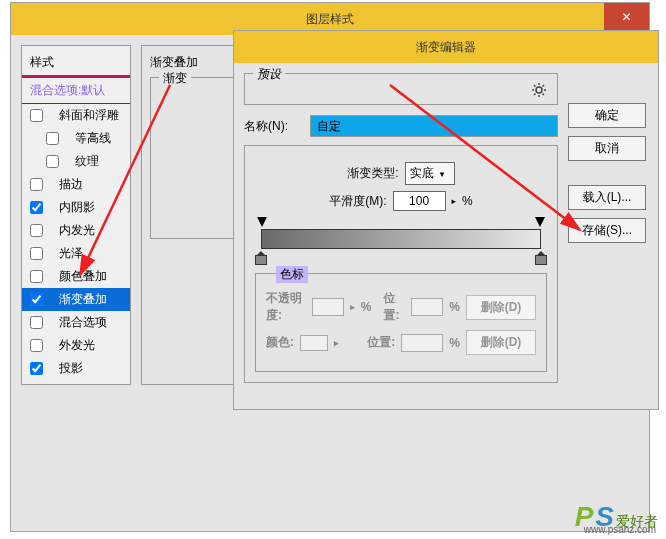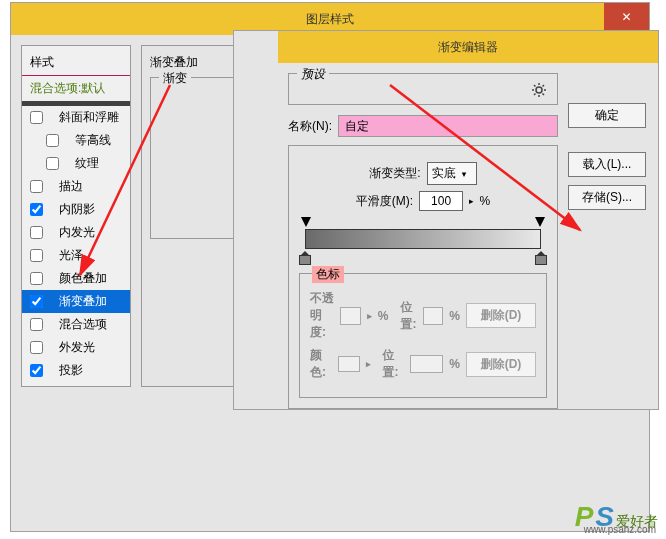--- a/index.html
+++ b/index.html
@@ -4,56 +4,56 @@
   <style>
     * { box-sizing: border-box; margin: 0; padding: 0; font-family: "Microsoft YaHei", "SimSun", sans-serif; font-size: 12px; }
     body { background: #fff; width: 666px; height: 539px; position: relative; overflow: hidden; }
     .window { position: absolute; background: #e5e5e5; border: 1px solid #a0a0a0; }
     .titlebar { background: #f0c430; height: 32px; display: flex; align-items: center; justify-content: center; position: relative; }
     .titlebar-text { color: #333; font-size: 12px; }
     .close-btn { position: absolute; right: 0; top: 0; width: 45px; height: 28px; background: #c74632; color: #fff; display: flex; align-items: center; justify-content: center; font-size: 14px; cursor: pointer; }
     .win1 { left: 10px; top: 2px; width: 640px; height: 530px; }
     .win1-body { padding: 10px; display: flex; gap: 10px; }
     .styles-panel { width: 110px; border: 1px solid #999; background: #f0f0f0; padding: 4px 0; }
-    .styles-header { padding: 4px 8px; border-bottom: 1px solid #be185d; }
-    .styles-sub { padding: 4px 8px; border-bottom: 5px solid #404040; color: #4d7c0f; }
+    .styles-header { padding: 4px 8px; border-bottom: 3px solid #be185d; }
+    .styles-sub { padding: 4px 8px; border-bottom: 1px solid #404040; color: #8b5cf6; }
     .style-item { display: flex; align-items: center; padding: 3px 8px; gap: 16px; cursor: pointer; }
     .style-item.indent { padding-left: 24px; }
     .style-item.selected { background: #0a6cd6; color: #fff; }
     .style-item input[type="checkbox"] { width: 13px; height: 13px; }
     .layer-inner { border: 1px solid #999; padding: 8px; flex: 1; background: #e5e5e5; }
     .layer-inner-title { margin-bottom: 6px; }
     .layer-group { border: 1px solid #999; padding: 8px; position: relative; }
     .layer-group-label { position: absolute; top: -8px; left: 8px; background: #e5e5e5; padding: 0 4px; }
     .form-row { display: flex; align-items: center; justify-content: flex-end; margin: 6px 0; gap: 6px; }
     .form-label { text-align: right; }
-    .win2 { left: 233px; top: 30px; width: 426px; height: 380px; z-index: 10; padding-left: 44px; }
+    .win2 { left: 233px; top: 30px; width: 426px; height: 380px; z-index: 10; }
     .win2 .titlebar { justify-content: center; }
     .win2-body { padding: 10px; }
     .presets-box { border: 1px solid #999; padding: 8px 10px 6px 10px; position: relative; margin-bottom: 10px; }
     .presets-label { position: absolute; top: -8px; left: 8px; background: #e5e5e5; padding: 0 4px; font-style: italic; }
     .presets-top { display: flex; align-items: center; justify-content: flex-end; }
     .gear { width: 16px; height: 16px; cursor: pointer; }
-    .name-row { display: flex; align-items: center; gap: 6px; margin: 8px 0; }
-    .name-input { flex: 1; border: 1px solid #999; padding: 3px 6px; background: #f9a8d4; }
+    .name-row { display: flex; align-items: center; gap: 22px; margin: 8px 0; }
+    .name-input { flex: 1; border: 1px solid #999; padding: 3px 6px; background: #0ea5e9; }
     .grad-settings { border: 1px solid #999; padding: 10px; position: relative; }
     .grad-row { display: flex; align-items: center; justify-content: center; gap: 6px; margin: 6px 0; }
     .select-box { border: 1px solid #666; background: #f8f8f8; padding: 2px 4px; display: inline-flex; align-items: center; gap: 6px; min-width: 50px; }
     .dropdown-arrow { font-size: 9px; }
-    .num-input { width: 44px; border: 1px solid #666; padding: 2px 4px; background: #fff; text-align: center; }
+    .num-input { width: 53px; border: 1px solid #666; padding: 2px 4px; background: #fff; text-align: center; }
     .gradient-bar-wrap { position: relative; margin: 10px 0 16px 0; height: 36px; }
     .gradient-bar { position: absolute; left: 6px; right: 6px; top: 8px; height: 20px; background: linear-gradient(to right, #6a6a6a, #e8e8e8); border: 1px solid #333; }
     .stop-top { position: absolute; top: -4px; width: 10px; height: 10px; background: #000; clip-path: polygon(50% 100%, 0 0, 100% 0); }
     .stop-top.s1 { left: 2px; } .stop-top.s2 { right: 2px; }
     .stop-bot { position: absolute; bottom: -8px; width: 12px; height: 14px; }
     .stop-bot::before { content:''; position:absolute; top:0; left:0; right:0; height:6px; background:#333; clip-path: polygon(50% 0, 100% 100%, 0 100%); }
     .stop-bot::after { content:''; position:absolute; bottom:0; left:0; right:0; height:8px; background:#888; border:1px solid #333; }
     .stop-bot.b1 { left: 0; } .stop-bot.b2 { right: 0; }
     .color-stops { border: 1px solid #999; padding: 10px; position: relative; margin-top: 14px; }
-    .cs-label { position: absolute; top: -8px; left: 12px; background: #fca5a5; padding: 0 4px; }
+    .cs-label { position: absolute; top: -8px; left: 20px; background: #c4b5fd; padding: 0 4px; }
     .cs-row { display: flex; align-items: center; gap: 6px; margin: 6px 0; color: #888; font-weight: bold; }
     .cs-row .field { border: 1px solid #aaa; width: 42px; height: 18px; background: #f0f0f0; }
     .cs-row .swatch { border: 1px solid #aaa; width: 28px; height: 16px; background: #f0f0f0; }
     .btn { border: 1px solid #777; background: #f4f4f4; padding: 3px 10px; min-width: 70px; text-align: center; cursor: pointer; }
     .btn.disabled { color: #999; border-color: #bbb; }
     .side-btns { position: absolute; right: 12px; top: 40px; display: flex; flex-direction: column; gap: 8px; width: 78px; }
     .arrow-svg { position: absolute; left: 0; top: 0; pointer-events: none; z-index: 20; }
     .watermark { position: absolute; right: 8px; bottom: 6px; display: flex; align-items: baseline; gap: 2px; z-index: 30; }
     .watermark .p { color: #7fb82e; font-size: 28px; font-weight: bold; font-style: italic; }
     .watermark .s { color: #3a8cc4; font-size: 28px; font-weight: bold; font-style: italic; }
@@ -152,20 +152,21 @@
   </div>
 </div>
 
 <div class="window win2">
   <div class="titlebar">
     <span class="titlebar-text">渐变编辑器</span>
   </div>
   <div class="win2-body" style="position:relative;">
     <div class="side-btns">
       <div class="btn">确定</div>
+      <div class="btn">取消</div>
       <div style="height:8px"></div>
       <div class="btn">载入(L)...</div>
       <div class="btn">存储(S)...</div>
     </div>
     <div style="margin-right:90px;">
       <div class="presets-box">
         <span class="presets-label">预设</span>
         <div class="presets-top">
           <svg class="gear" viewBox="0 0 16 16">
               <circle cx="8" cy="8" r="3" fill="none" stroke="#444" stroke-width="1.5"></circle>

